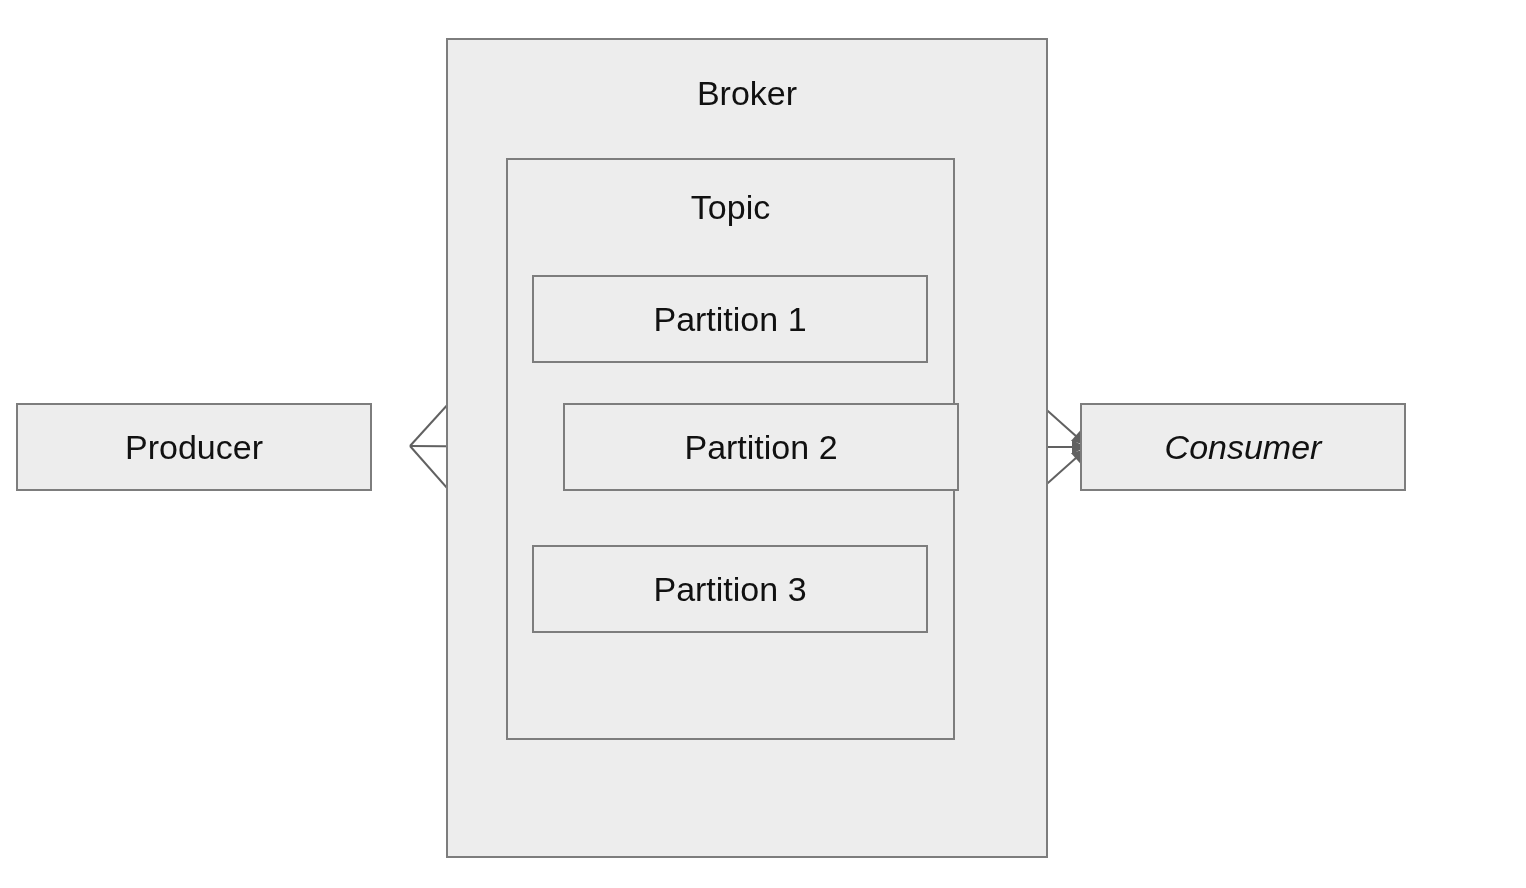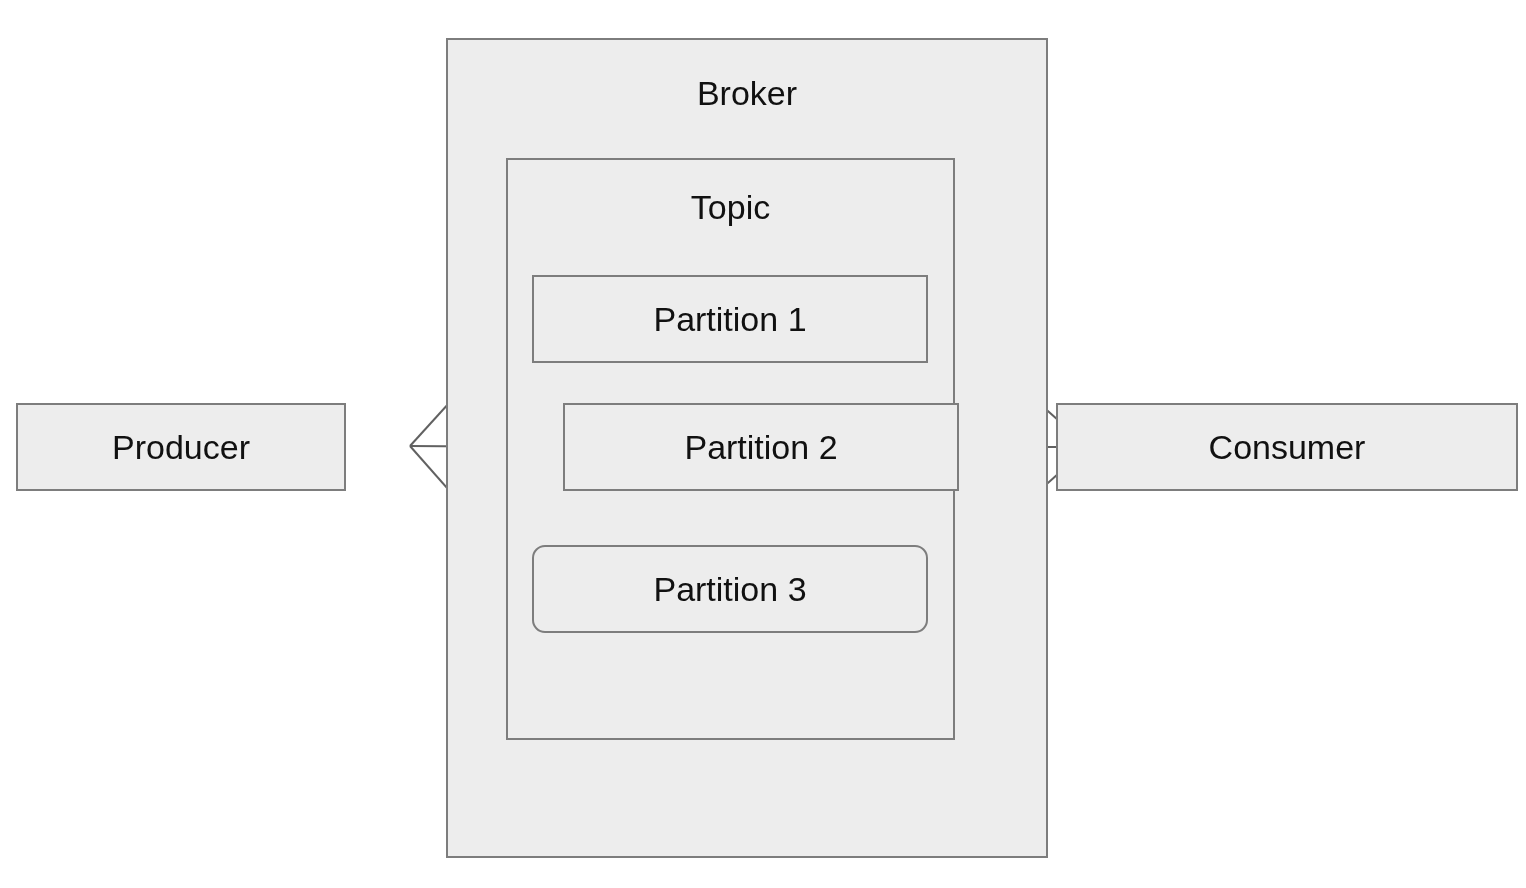--- a/index.html
+++ b/index.html
@@ -43,25 +43,25 @@
   .container-node .container-label {
     display: block;
     text-align: center;
     font-size: 34px;
     color: var(--text);
   }
   .node-broker   { left: 446px; top: 38px;  width: 602px; height: 820px; }
   .node-broker .container-label { padding-top: 34px; }
   .node-topic    { left: 506px; top: 158px; width: 449px; height: 582px; }
   .node-topic .container-label { padding-top: 28px; text-align: center; }
-  .node-producer   { left: 16px;   top: 403px; width: 330px; height: 88px; }
-  .node-consumer   { left: 1056px; top: 403px; width: 462px; height: 88px; }
+  .node-producer   { left: 16px;   top: 403px; width: 356px; height: 88px; }
+  .node-consumer   { left: 1080px; top: 403px; width: 326px; height: 88px; font-style: italic; }
   .node-partition1 { left: 532px;  top: 260px; width: 396px; height: 88px; margin-top: 15px; }
   .node-partition2 { left: 563px;  top: 403px; width: 396px; height: 88px; }
-  .node-partition3 { left: 532px;  top: 545px; width: 396px; height: 88px; border-radius: 13px; }
+  .node-partition3 { left: 532px;  top: 545px; width: 396px; height: 88px; }
 </style>
 </head>
 <body>
 
 <div class="canvas">
 
   <svg class="edges-layer" width="1526" height="888" viewBox="0 0 1526 888" xmlns="http://www.w3.org/2000/svg">
     <defs>
       <marker id="arrowhead" viewBox="0 0 10 10" markerWidth="9" markerHeight="7" refX="10" refY="5" orient="auto" markerUnits="strokeWidth">
         <path d="M0,0 L10,5 L0,10 z" fill="#616161"></path>

